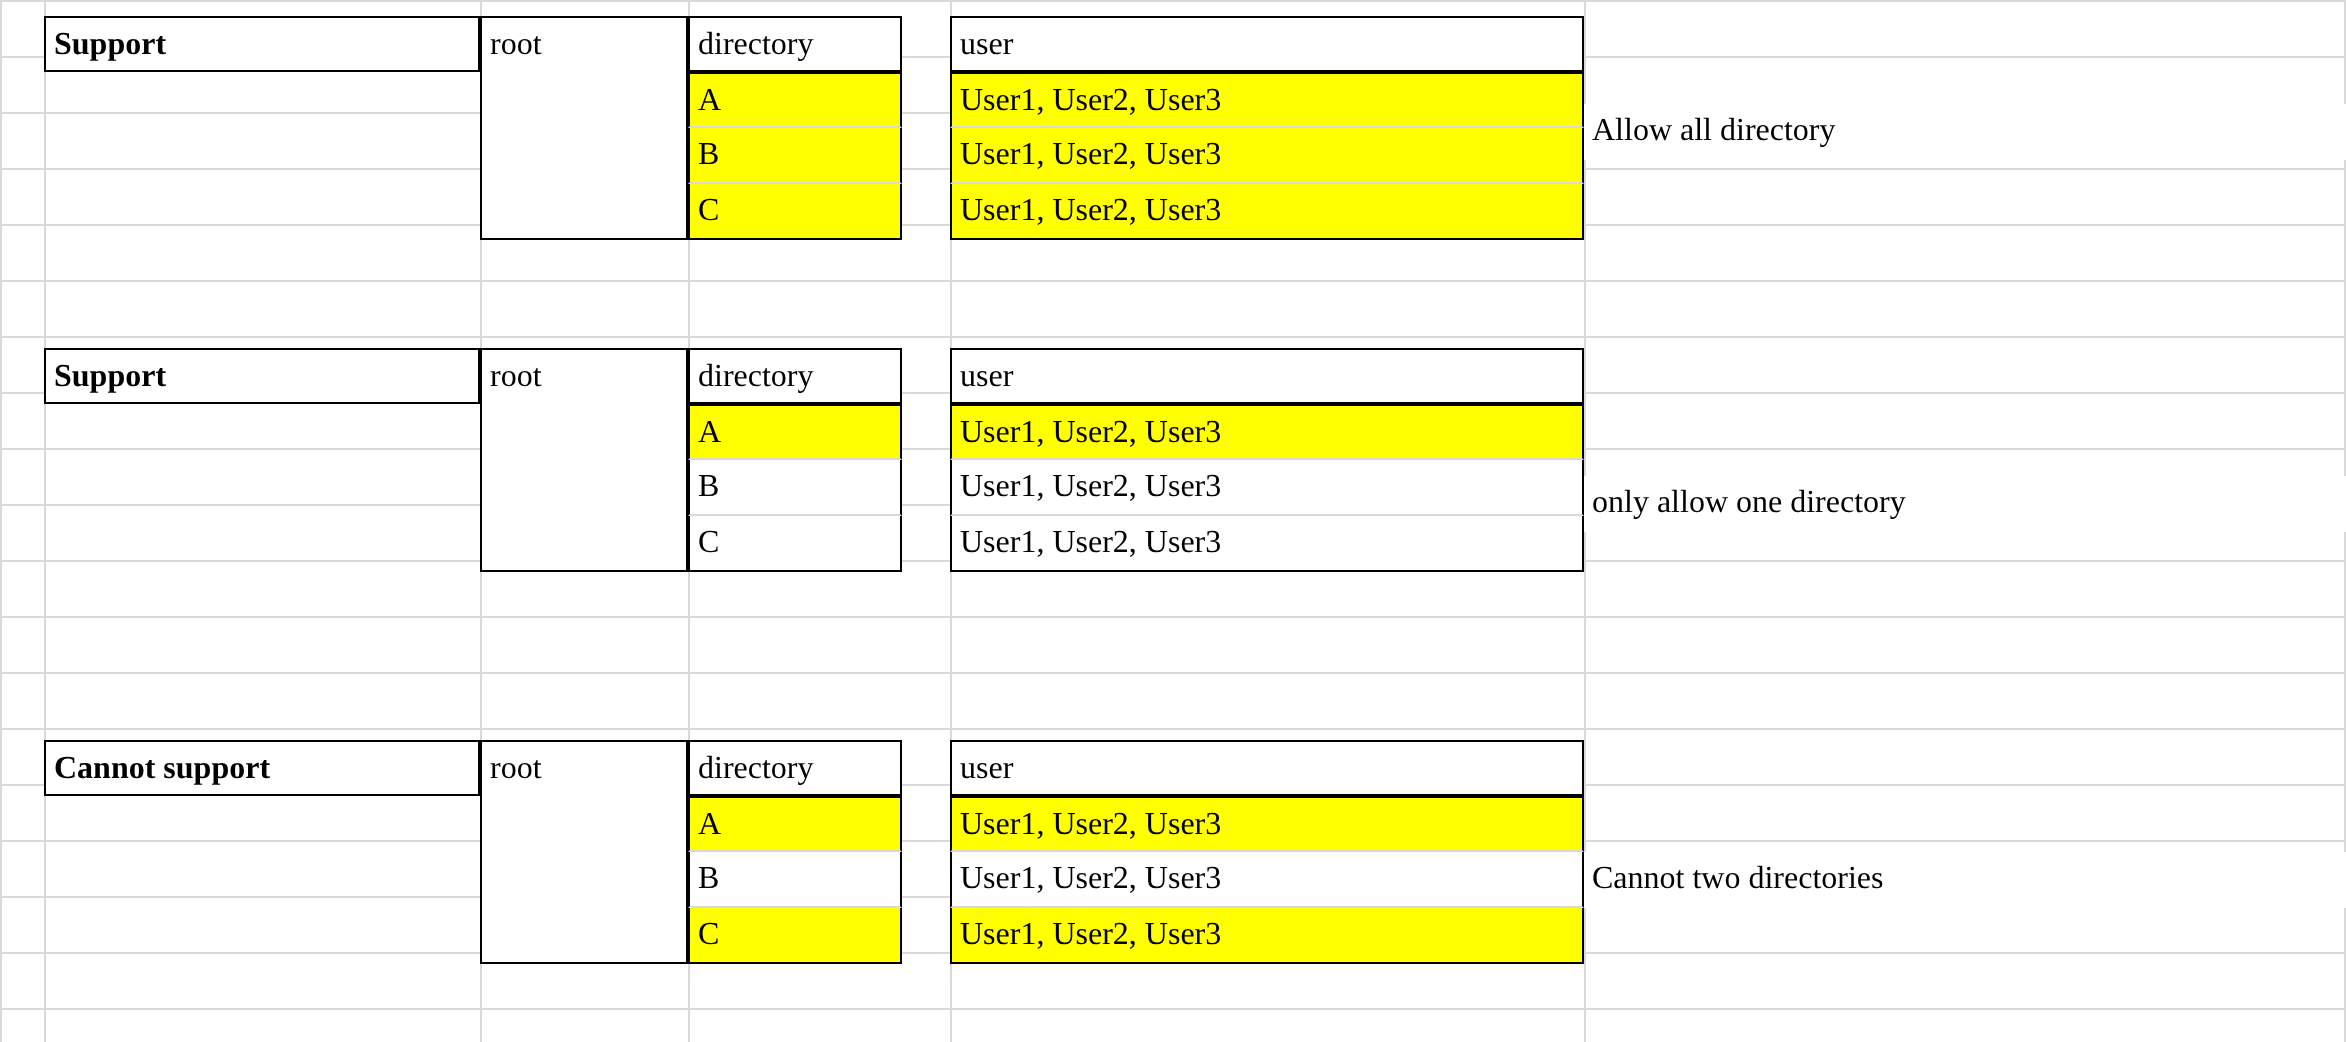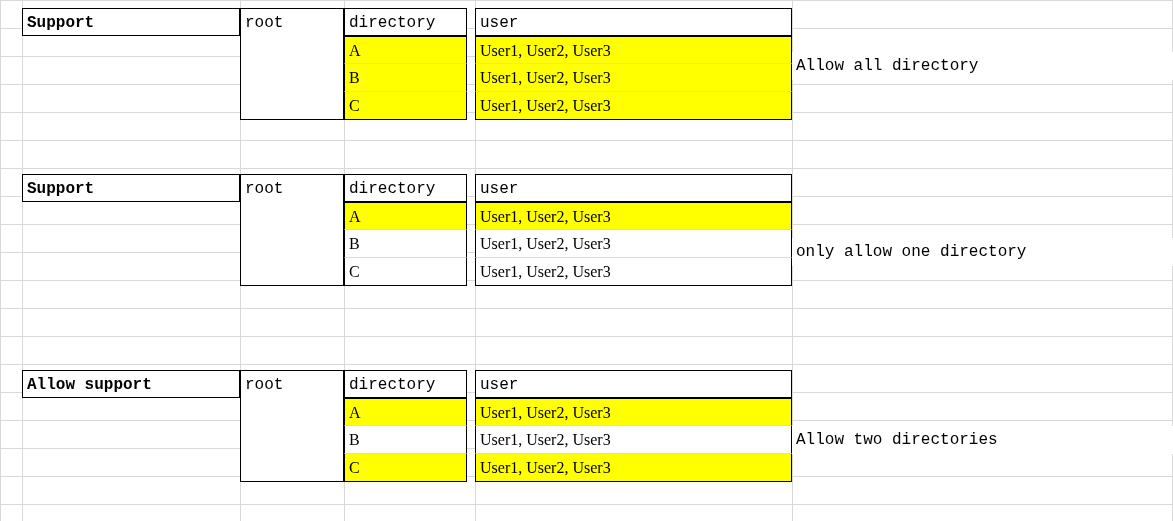--- a/index.html
+++ b/index.html
@@ -28,30 +28,30 @@
       position: absolute;
       height: 28px;
       line-height: 28px;
       padding: 0 4px;
       overflow: hidden;
       white-space: nowrap;
       background: #fff;
     }
     .bold { font-weight: bold; }
     .serif { font-family: Georgia, "Times New Roman", serif; }
-    .mono { font-family: Liberation Mono, monospace; }
+    .mono { font-family: Liberation Serif, serif; }
     .hl { background: #ffff00; }
     .bthick { border: 1.5px solid #000; }
     .bthick-ltr { border-left: 1.5px solid #000; border-top: 1.5px solid #000; border-right: 1.5px solid #000; border-bottom: none; }
     .bthick-lbr { border-left: 1.5px solid #000; border-bottom: 1.5px solid #000; border-right: 1.5px solid #000; border-top: none; }
     .bthick-lr  { border-left: 1.5px solid #000; border-right: 1.5px solid #000; border-top: none; border-bottom: none; }
     .bgrid-b { border-bottom: 1px solid #d9d9d9; }
     .cB { left: 22px; width: 218px; }
     .cC { left: 240px; width: 104px; }
-    .cD { left: 344px; width: 123px; }
+    .cD { left: 344px; width: 107px; }
     .cE { left: 475px; width: 317px; }
     .cF { left: 792px; width: 381px; }
   </style>
 </head>
 <body>
 
 <div class="grid">
   <div class="vline" style="left:0px"></div>
   <div class="vline" style="left:22px"></div>
   <div class="vline" style="left:240px"></div>
@@ -109,29 +109,29 @@
 
 <div class="cell cC bthick-lr" style="top:230px"></div>
 <div class="cell cD serif bthick-lr bgrid-b" style="top:230px">B</div>
 <div class="cell cE serif bthick-lr bgrid-b" style="top:230px">User1, User2, User3</div>
 <div class="cell cF mono" style="top:238px">only allow one directory</div>
 
 <div class="cell cC bthick-lbr" style="top:258px"></div>
 <div class="cell cD serif bthick-lbr" style="top:258px">C</div>
 <div class="cell cE serif bthick-lbr" style="top:258px">User1, User2, User3</div>
 
-<div class="cell cB bold mono bthick" style="top:370px">Allow support</div>
+<div class="cell cB bold mono bthick" style="top:370px">Cannot support</div>
 <div class="cell cC mono bthick-ltr" style="top:370px">root</div>
 <div class="cell cD mono bthick" style="top:370px">directory</div>
 <div class="cell cE mono bthick" style="top:370px">user</div>
 
 <div class="cell cC bthick-lr" style="top:398px"></div>
 <div class="cell cD serif hl bthick bgrid-b" style="top:398px">A</div>
 <div class="cell cE serif hl bthick bgrid-b" style="top:398px">User1, User2, User3</div>
 
 <div class="cell cC bthick-lr" style="top:426px"></div>
 <div class="cell cD serif bthick-lr bgrid-b" style="top:426px">B</div>
 <div class="cell cE serif bthick-lr bgrid-b" style="top:426px">User1, User2, User3</div>
-<div class="cell cF mono" style="top:426px">Allow two directories</div>
+<div class="cell cF mono" style="top:426px">Cannot two directories</div>
 
 <div class="cell cC bthick-lbr" style="top:454px"></div>
 <div class="cell cD serif hl bthick-lbr" style="top:454px">C</div>
 <div class="cell cE serif hl bthick-lbr" style="top:454px">User1, User2, User3</div>
 
 </body></html>

